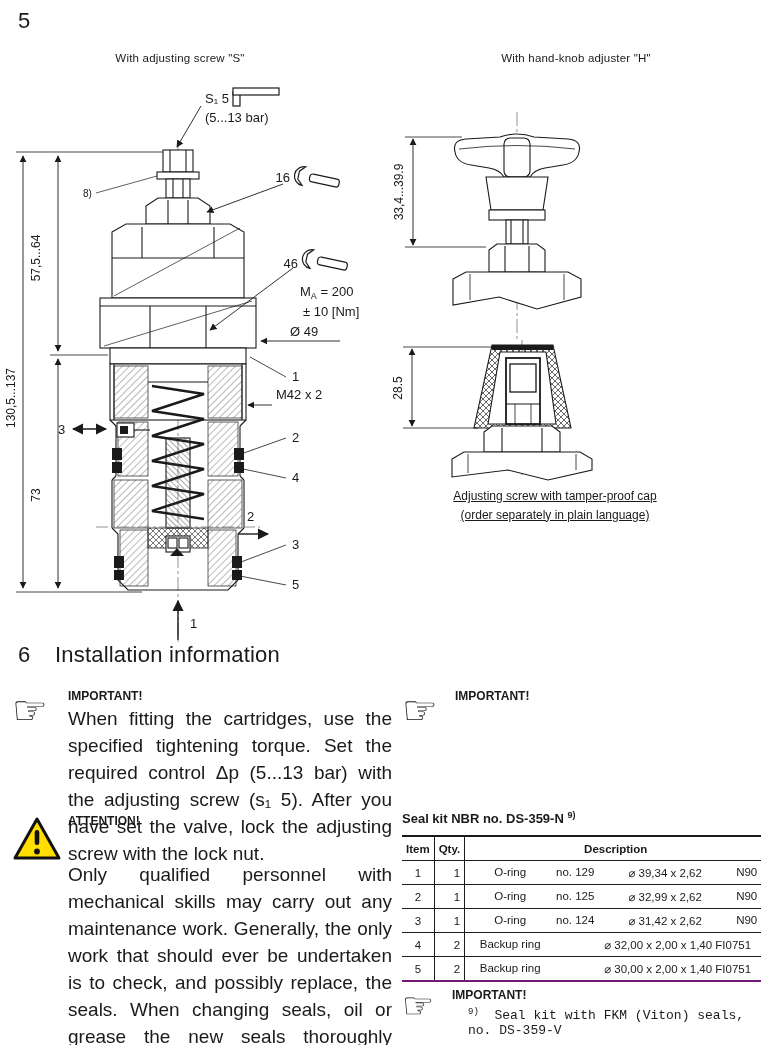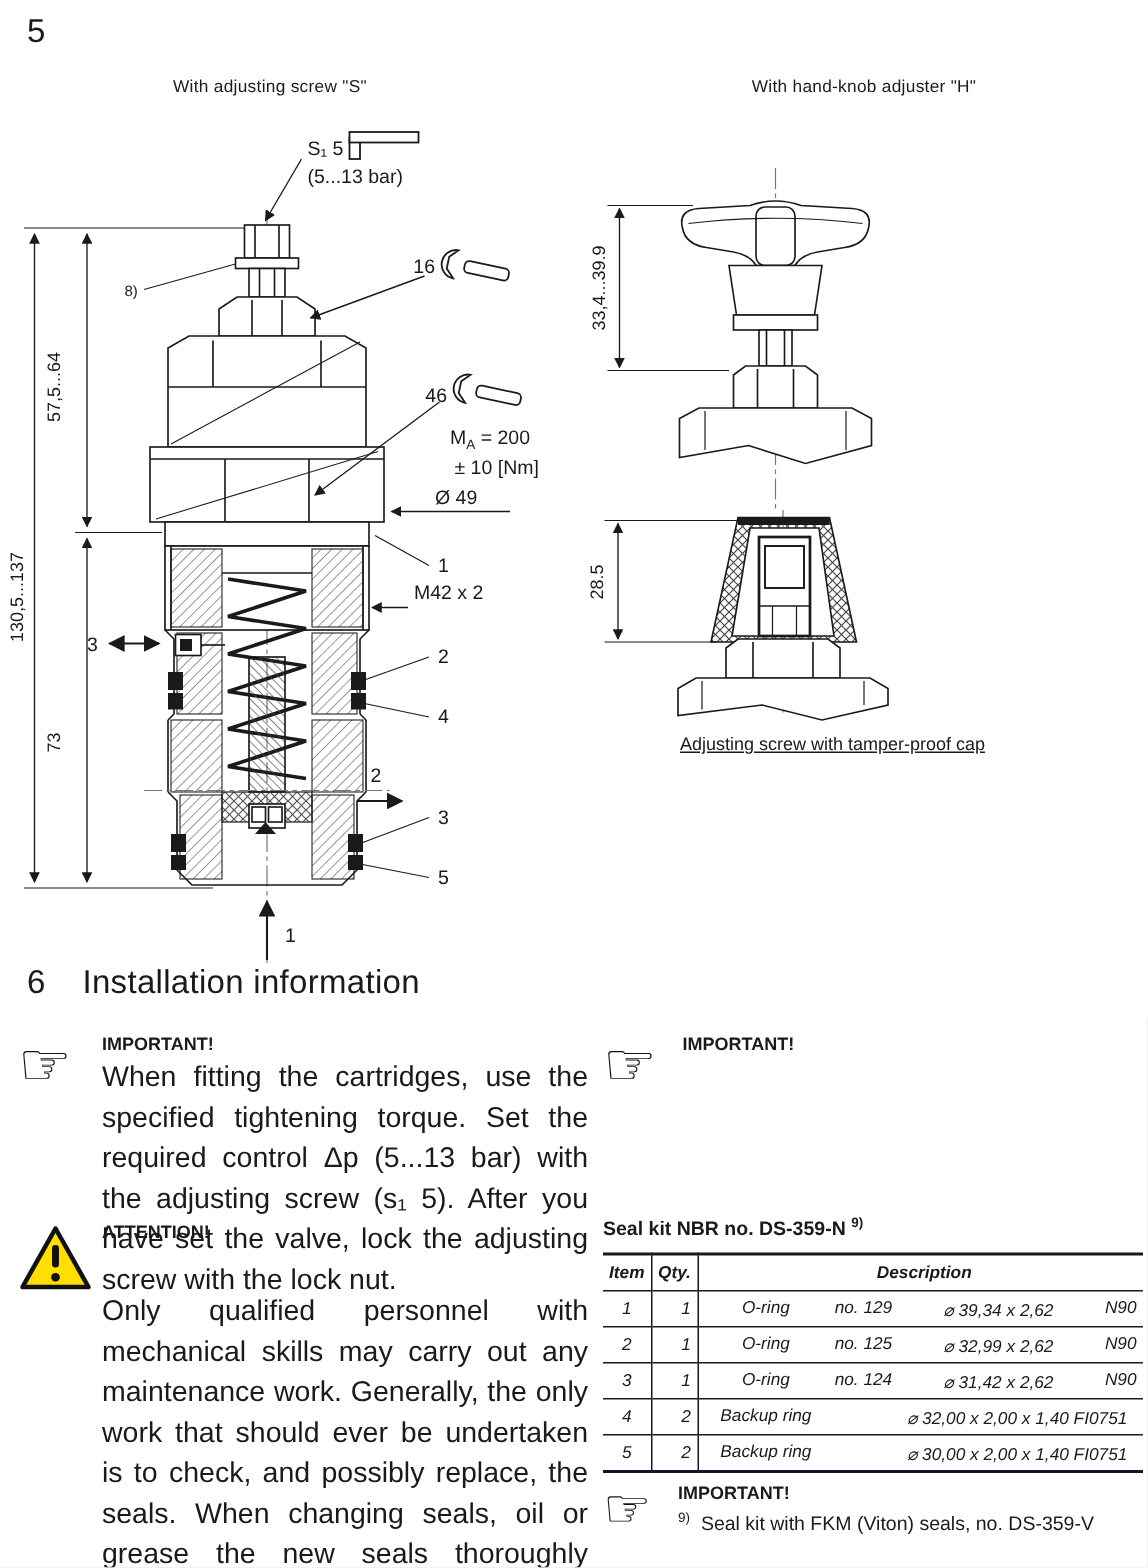--- a/index.html
+++ b/index.html
@@ -12,21 +12,21 @@
   .sec-head { display:flex; font-size:22px; letter-spacing:0.2px; color:#1a1a1a; }
   .sec-head .num { width:37px; }
   .col-head { font-size:11.5px; text-align:center; letter-spacing:0.2px; }
   .note-title { font-size:12px; font-weight:bold; }
   .note-body { font-size:19px; line-height:1.42; text-align:justify; }
   .hand { font-size:40px; line-height:0.8; color:#111; }
   .caption { font-size:12px; text-align:center; line-height:1.55; }
   sup.fn { vertical-align:super; font-size:9px; line-height:0; }
   .tbl-title { font-size:13px; font-weight:bold; }
   table.seal { border-collapse:collapse; font-size:11.5px; width:346px;
-    border-top:2px solid #1a1a1a; border-bottom:2px solid #0f172a;font-style:italic; }
+    border-top:2px solid #1a1a1a; border-bottom:2px solid #701a75; }
   table.seal th, table.seal td { border-bottom:1px solid #1a1a1a; padding:4px 4px; height:15px; }
   table.seal th { font-weight:bold; }
   .c-item { width:42px; text-align:center; border-right:1px solid #1a1a1a; }
   .c-qty  { width:44px; text-align:right; border-right:1px solid #1a1a1a; }
   .c-desc { text-align:center; padding-left:9px !important; }
   .desc-flex { display:flex; }
   .d-name { width:72px; }
   .d-no   { width:58px; }
   .d-size { width:122px; }
   .d-mat  { margin-left:10px; }
@@ -268,20 +268,21 @@
 
       <path d="M452,459 L464,452 L580,452 L592,459 L592,470 L548,480 L508,470 L452,477 Z" fill="#fff"></path>
       <line x1="468" y1="454" x2="468" y2="473" stroke-width="0.8"></line>
       <line x1="576" y1="454" x2="576" y2="470" stroke-width="0.8"></line>
     </g>
     <text x="402" y="388" font-size="12" text-anchor="middle" transform="rotate(-90 402 388)">28.5</text>
   </svg>
 
   <div class="abs caption" style="left:395px; top:487px; width:320px;text-decoration:underline;">
     <div>Adjusting screw with tamper-proof cap</div>
+    <div>(order separately in plain language)</div>
   </div>
 
   <div class="abs sec-head" style="left:18px; top:642px;">
     <span class="num">6</span>
     <span>Installation information</span>
   </div>
 
   <div class="abs hand" style="left:12px; top:694px;">☞</div>
   <div class="abs note-title" style="left:68px; top:689px;">IMPORTANT!</div>
   <div class="abs note-body" style="left:68px; top:706px; width:324px;">When fitting the cartridges, use the specified tightening torque. Set the required control Δp (5...13 bar) with the adjusting screw (s₁ 5). After you have set the valve, lock the adjusting screw with the lock nut.</div>
@@ -365,17 +366,17 @@
               <span class="d-no"></span>
               <span>⌀ 30,00 x 2,00 x 1,40 FI0751</span>
             </span>
           </td>
       </tr>
     </tbody>
   </table>
 
   <div class="abs hand" style="left:402px; top:992px; font-size:36px;">☞</div>
   <div class="abs note-title" style="left:452px; top:988px;">IMPORTANT!</div>
-  <div class="abs footnote-line" style="left:452px; top:1008px;">
+  <div class="abs footnote-line" style="left:468px; top:1008px;font-family:Liberation Mono, monospace;">
     <sup class="fn">9)</sup>&nbsp;&nbsp;<span>Seal kit with FKM (Viton) seals, no. DS-359-V</span>
   </div>
 
 </div>
 
 </body></html>

